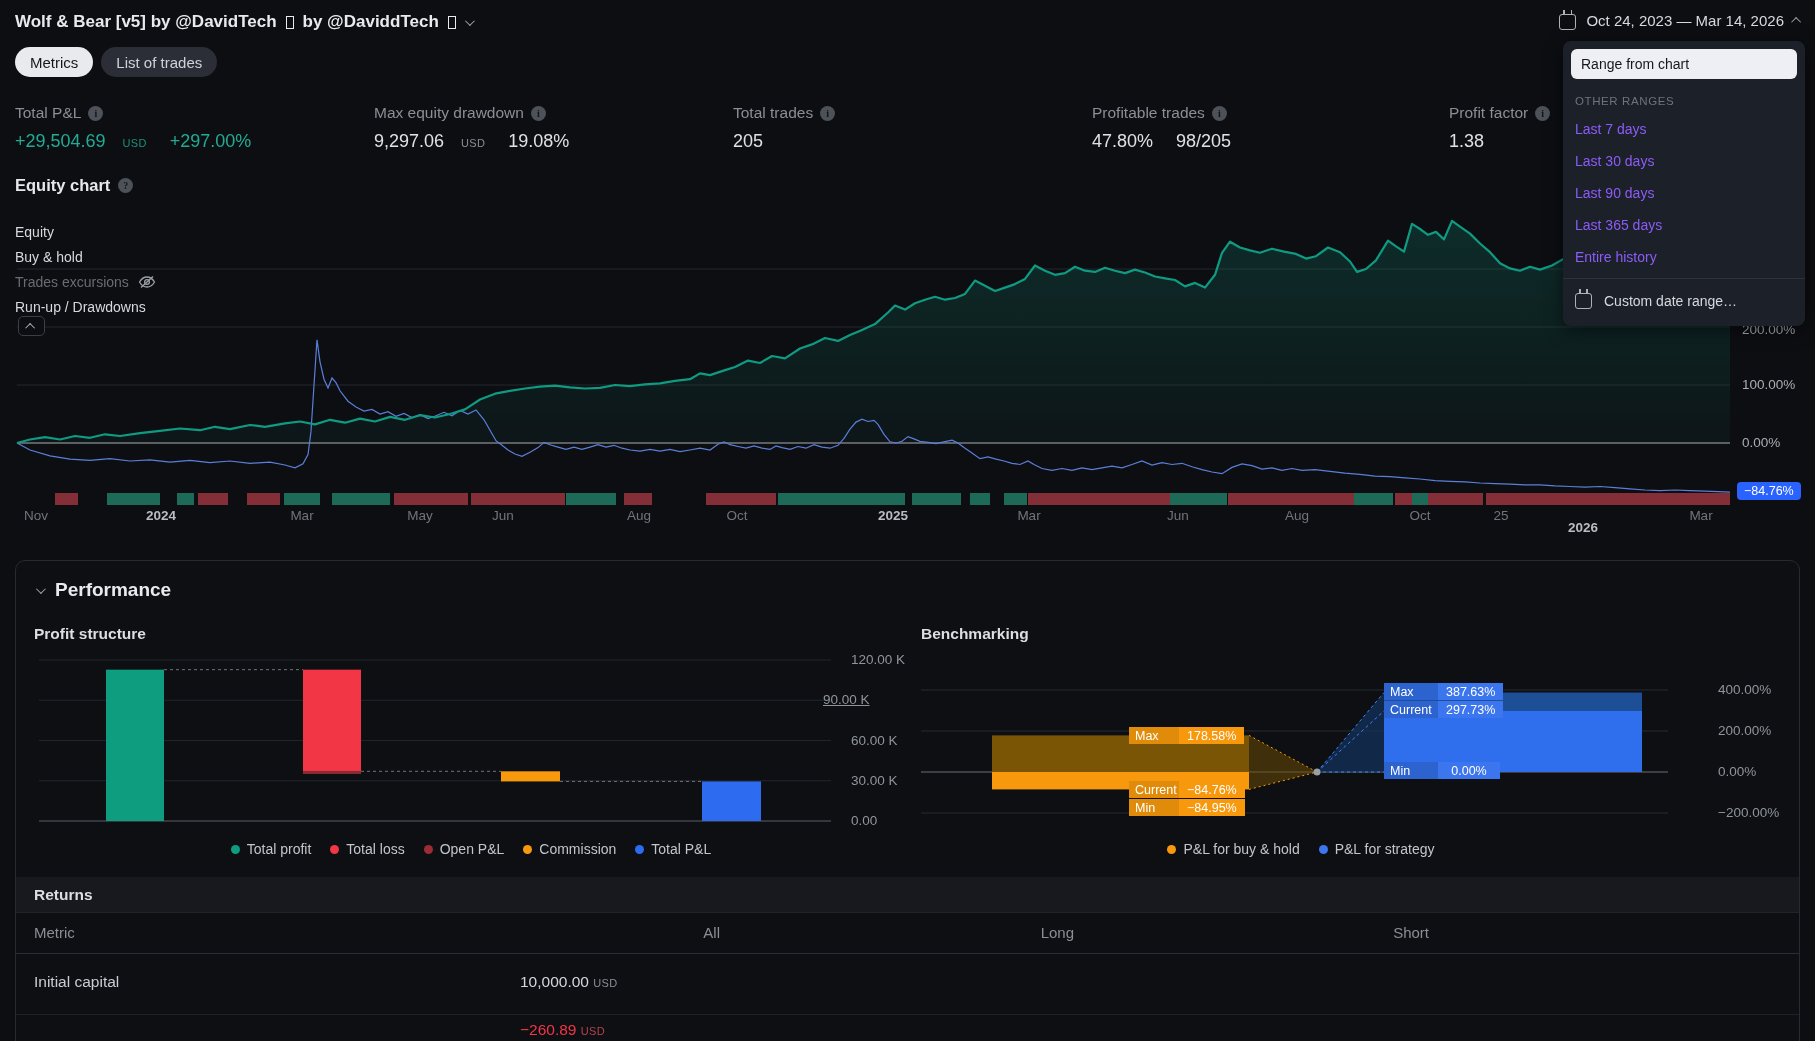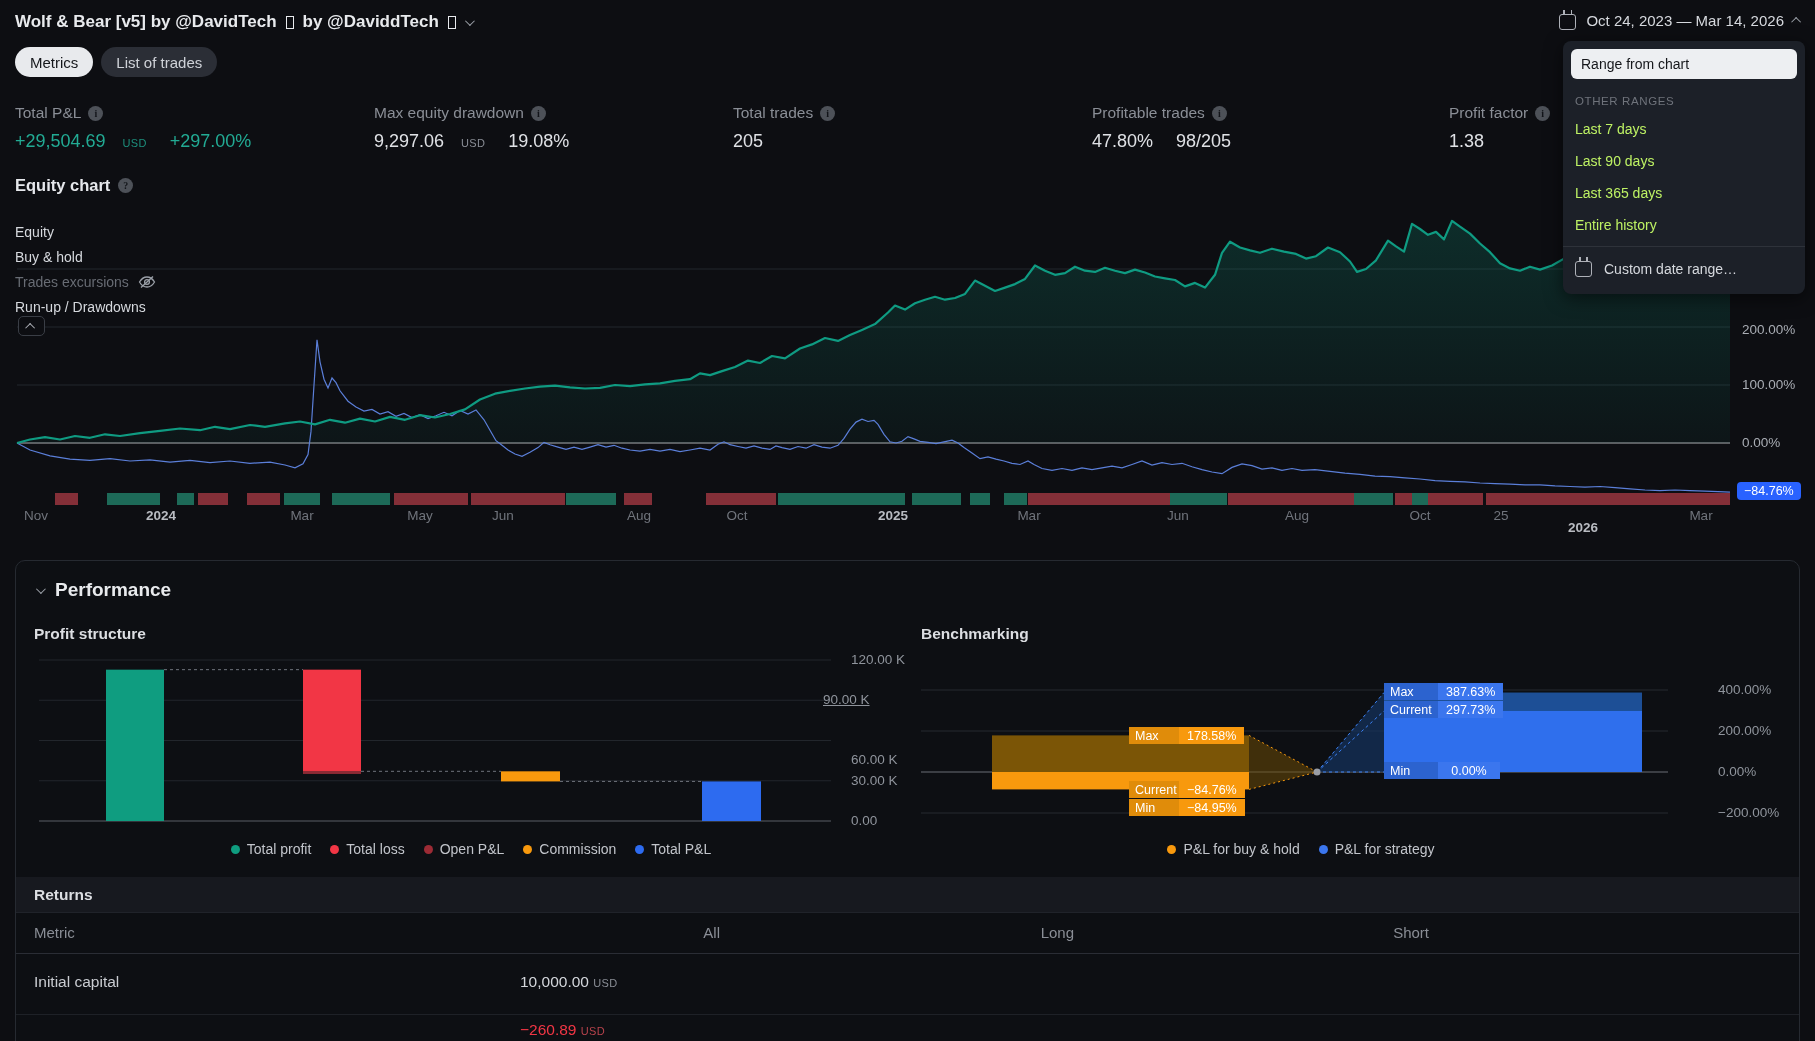--- a/index.html
+++ b/index.html
@@ -48,21 +48,21 @@
   #end-badge { left:1737px; top:482px; background:#2962ff; color:#fff; font-size:12.5px; padding:2px 7px; border-radius:4px; }
   #x-ticks span { position:absolute; top:0; width:70px; text-align:center; font-size:13.5px; color:#70747c; }
   #x-ticks span.b { color:#b9bcc2; font-weight:bold; }
 
   
   #menu { left:1563px; top:41px; width:242px; background:#1c2028; border-radius:8px; z-index:50;
     box-shadow:0 4px 18px rgba(0,0,0,.55); padding:8px 0 8px 0; }
   #menu .sel { margin:0 8px; height:30px; background:#edeff2; color:#15171b; border-radius:6px;
     font-size:14px; display:flex; align-items:center; padding-left:10px; cursor:pointer;}
   #menu .sect { margin:16px 12px 6px 12px; font-size:11.5px; letter-spacing:.6px; color:#6f737b; }
-  #menu .item { height:32px; padding-left:12px; font-size:14px; color:#bef264; display:flex; align-items:center; cursor:pointer;}
+  #menu .item { height:32px; padding-left:12px; font-size:14px; color:#8b5cf6; display:flex; align-items:center; cursor:pointer;}
   #menu .div { height:1px; background:#2e323a; margin:5px 0; }
   #menu .custom { height:34px; padding-left:12px; display:flex; align-items:center; gap:12px; font-size:14px; cursor:pointer;}
   #menu .custom .cal-icon { margin-top:0; }
 
   
   #card { left:15px; top:560px; width:1785px; height:520px; border:1px solid #262a31; border-radius:10px; background:#0d0f13; }
   #perf-head { left:20px; top:18px; font-size:19px; font-weight:bold; color:#e8eaed; display:flex; align-items:center; gap:12px; cursor:pointer;}
   .panel-title { font-size:15.5px; font-weight:bold; color:#dcdee2; }
   .ax-lab { font-size:13.5px; color:#8f949c; }
   .legend-row { position:absolute; display:flex; gap:19px; font-size:14px; color:#c2c5cb; }
@@ -250,20 +250,21 @@
       <span style="left: 1385px;">Oct</span>
       <span style="left: 1466px;">25</span>
       <span class="b" style="left: 1548px; margin-top: 12px;">2026</span>
       <span style="left: 1666px;">Mar</span>
     </div>
 
   <div id="menu" class="abs">
     <div class="sel">Range from chart</div>
     <div class="sect">OTHER RANGES</div>
     <div class="item">Last 7 days</div>
+    <div class="item">Last 30 days</div>
     <div class="item">Last 90 days</div>
     <div class="item">Last 365 days</div>
     <div class="item">Entire history</div>
     <div class="div"></div>
     <div class="custom">
       <span class="cal-icon"></span>
       <span>Custom date range…</span>
     </div>
   </div>
 
@@ -363,21 +364,21 @@
       <span class="row-line" style="top:453px"></span>
     </div>
     <div>
       <span class="ret-metric" style="top:476px">Open P&amp;L</span>
       <span class="ret-val neg" style="left:504px;top:460px;width:200px">
         <span>−260.89</span> <span class="unit">USD</span>
       </span>
     </div>
   <div class="abs ax-lab" style="left: 835px; top: 91px;">120.00 K</div>
       <div class="abs ax-lab" style="left: 807px; top: 131.25px; text-decoration: underline;">90.00 K</div>
-      <div class="abs ax-lab" style="left: 835px; top: 171.5px; margin-top: 19px;">60.00 K</div>
+      <div class="abs ax-lab" style="left: 835px; top: 171.5px;">60.00 K</div>
       <div class="abs ax-lab" style="left: 835px; top: 211.75px;">30.00 K</div>
       <div class="abs ax-lab" style="left: 835px; top: 252px;">0.00</div>
       <div class="abs ax-lab" style="left: 1702px; top: 121px;">400.00%</div>
       <div class="abs ax-lab" style="left: 1702px; top: 162px;">200.00%</div>
       <div class="abs ax-lab" style="left: 1702px; top: 203px;">0.00%</div>
       <div class="abs ax-lab" style="left: 1702px; top: 244px;">−200.00%</div>
       <div class="bm-badge" style="left: 1113px; top: 166px;">
         <span class="k" style="background:#e08c0a;width:50px">Max</span>
         <span class="v" style="background:#f8990d">178.58%</span>
       </div>

